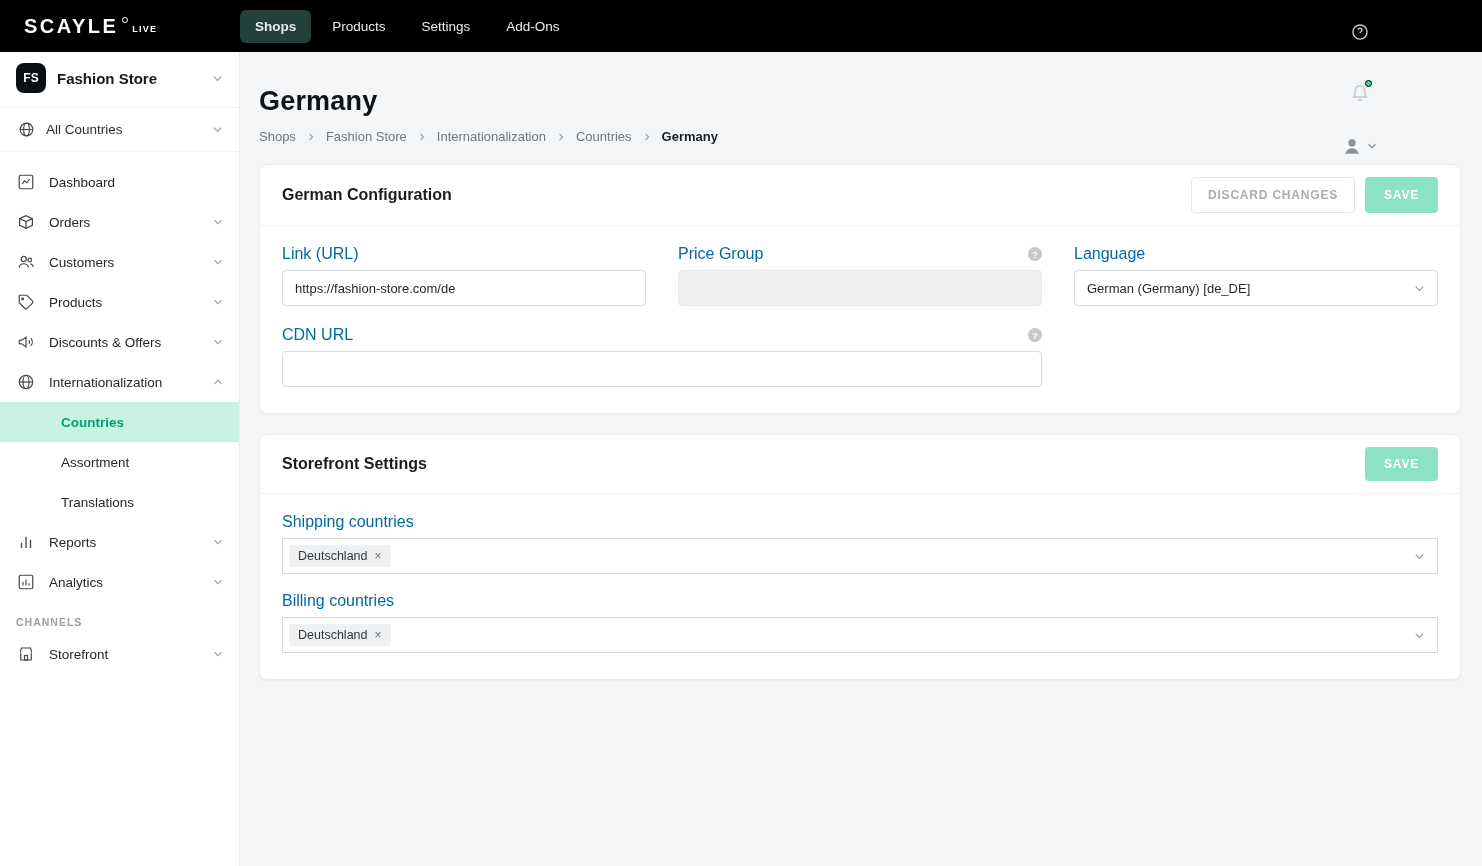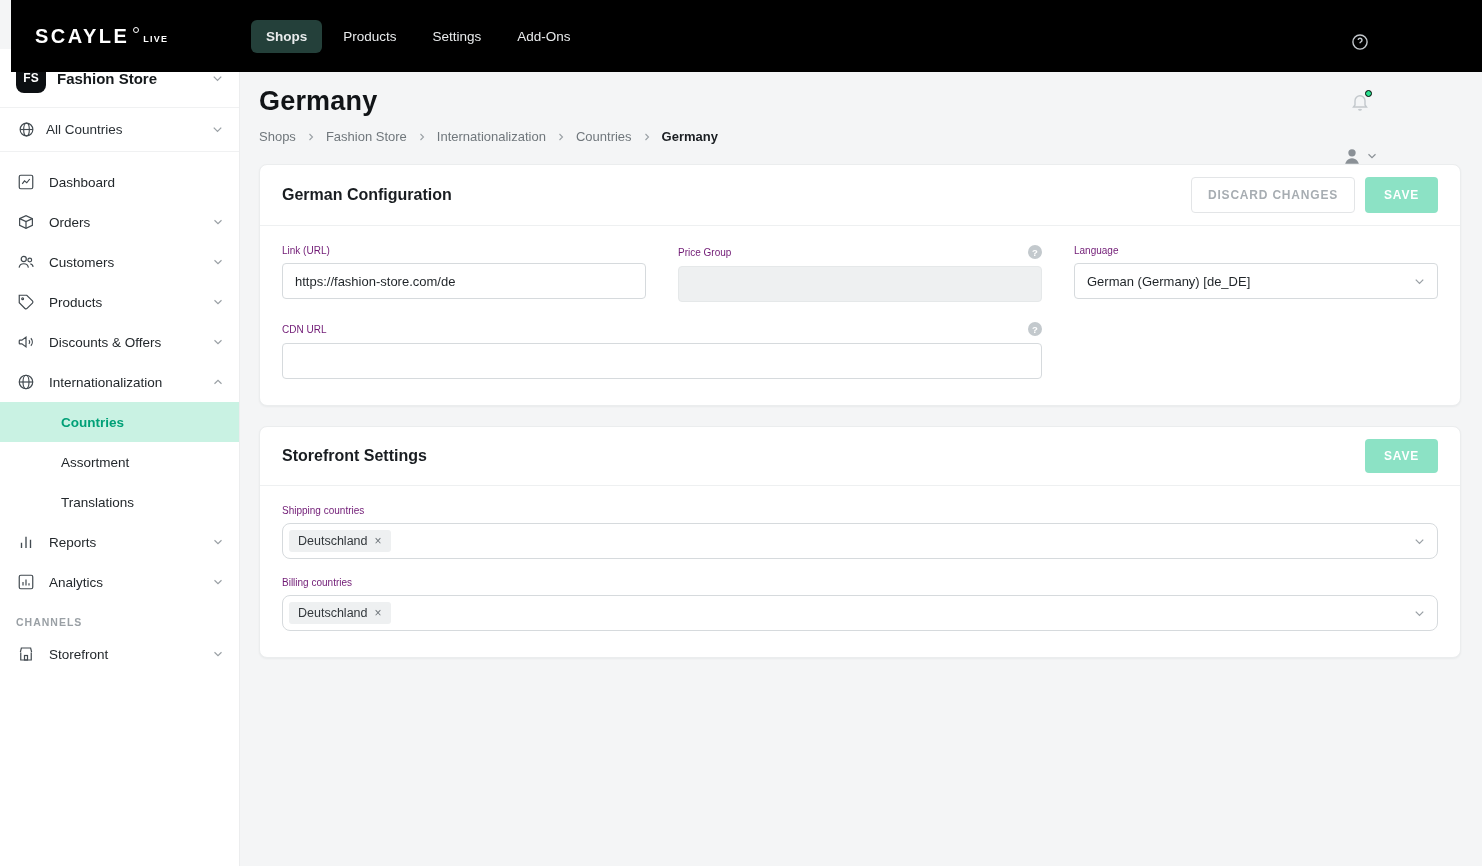--- a/index.html
+++ b/index.html
@@ -1,20 +1,20 @@
 <!DOCTYPE html>
 <html><head>
 <meta charset="utf-8">
 <style>
   * { margin:0; padding:0; box-sizing:border-box; }
   html,body { width:1482px; height:866px; overflow:hidden; }
   body { font-family:"Liberation Sans", sans-serif; background:#f4f5f6; color:#1d2226; }
 
   
-  .topbar { position:fixed; top:0; left:11px; right:0; height:72px; background:#000; display:flex; align-items:center; padding:0 18px 0 24px; z-index:30; }
+  .topbar { position:fixed; top:0; left:0; right:0; height:52px; background:#000; display:flex; align-items:center; padding:0 18px 0 24px; z-index:30; }
   .logo-wrap { width:216px; display:flex; align-items:flex-start; gap:4px; color:#fff; }
   .logo-text { font-size:20px; font-weight:bold; letter-spacing:2.5px; line-height:24px; }
   .logo-ring { width:6px; height:6px; border:1.5px solid #fff; border-radius:50%; margin-top:3px; }
   .logo-live { font-size:9px; letter-spacing:1.2px; font-weight:bold; margin-top:10px; }
   .topnav { display:flex; align-items:center; gap:6px; }
   .topnav-item { color:#e9ebec; font-size:13.5px; padding:9px 15px; border-radius:6px; cursor:pointer; }
   .topnav-item.active { background:#24403a; font-weight:bold; }
   .topbar-right { margin-left:auto; display:flex; align-items:center; gap:26px;flex-direction:column; }
   .searchbox { width:208px; height:34px; background:#141414; border:1px solid #2f3134; border-radius:8px; display:flex; align-items:center; padding:0 8px 0 10px; gap:8px; }
   .searchbox input { flex:1; background:transparent; border:none; outline:none; color:#cfd3d6; font-size:13px; font-family:"Liberation Sans", sans-serif; min-width:0; }
@@ -52,30 +52,30 @@
   .card-head { display:flex; align-items:center; justify-content:space-between; padding:12px 22px; border-bottom:1px solid #eef0f1; min-height:57px; }
   .card-title { font-size:16px; font-weight:bold; color:#191d21; }
   .head-actions { display:flex; gap:10px; }
   .btn { font-family:"Liberation Sans", sans-serif; font-size:12px; font-weight:bold; letter-spacing:.8px; border-radius:4px; padding:10px 16px; cursor:pointer; }
   .btn-secondary { background:#fff; border:1px solid #e3e5e7; color:#a7adb2; }
   .btn-save { background:#8ce2c5; border:none; color:#fff; padding:10px 19px; }
 
   .card-body { padding:19px 22px 26px; }
   .form-grid { display:grid; grid-template-columns:repeat(3, 1fr); column-gap:32px; row-gap:20px; }
   .field-label-row { display:flex; align-items:center; justify-content:space-between; margin-bottom:7px; }
-  .field-label { font-size:10px; color:#701a75; }
+  .field-label { font-size:16px; color:#0369a1; }
   .help-icon { width:14px; height:14px; border-radius:50%; background:#c3c9cd; color:#fff; font-size:9.5px; font-weight:bold; display:flex; align-items:center; justify-content:center; cursor:pointer; }
   .text-input { width:100%; height:36px; border:1px solid #d6dadd; border-radius:4px; padding:0 12px; font-size:13px; color:#1f2428; font-family:"Liberation Sans", sans-serif; outline:none; background:#fff; }
   .text-input:disabled { background:#eef0f1; border-color:#e5e8e9; }
   .select { width:100%; height:36px; border:1px solid #d6dadd; border-radius:4px; padding:0 10px 0 12px; display:flex; align-items:center; justify-content:space-between; background:#fff; cursor:pointer; }
   .select-value { font-size:13px; color:#1f2428; }
   .span2 { grid-column:1 / 3; }
 
   .stack-field { margin-bottom:18px; }
-  .multiselect { width:100%; min-height:36px; border:1px solid #d6dadd; border-radius:8px; display:flex; align-items:center; padding:0 10px 0 6px; background:#fff; cursor:pointer; }
+  .multiselect { width:100%; min-height:36px; border:1px solid #d6dadd; border-radius:0; display:flex; align-items:center; padding:0 10px 0 6px; background:#fff; cursor:pointer; }
   .chips { flex:1; display:flex; gap:6px; }
   .chip { background:#eef0f1; border-radius:3px; padding:4px 9px; font-size:12.5px; color:#32373b; display:flex; align-items:center; gap:7px; }
   .chip-x { color:#6d7479; font-size:12px; line-height:1; cursor:pointer; }
 </style>
 </head>
 <body>
 
 <div class="topbar">
   <div class="logo-wrap">
     <span class="logo-text">SCAYLE</span>

